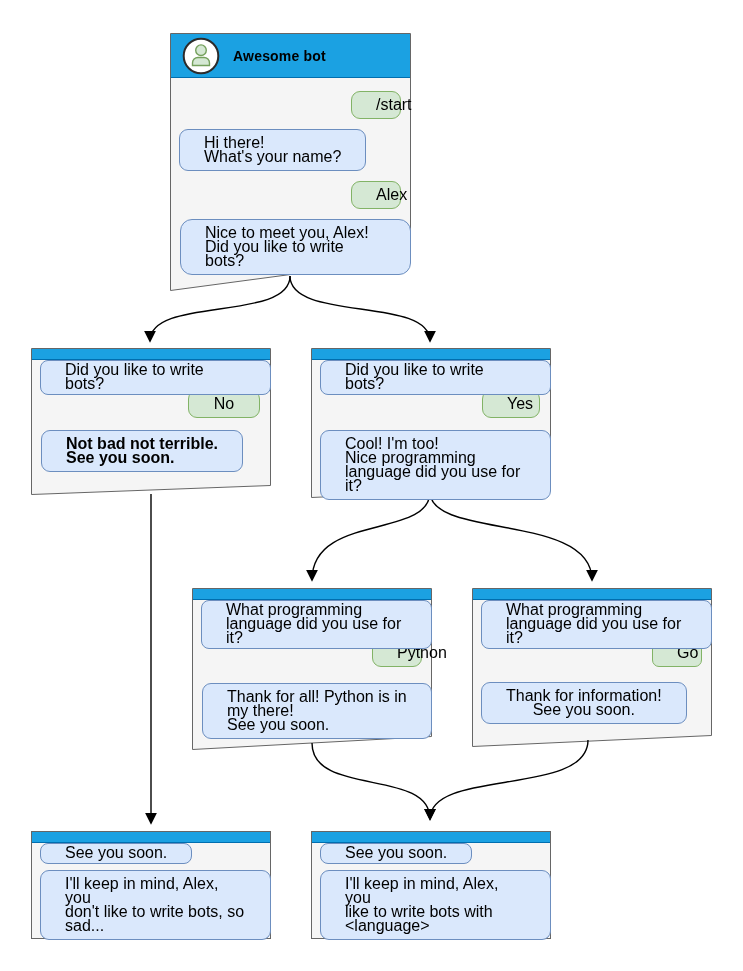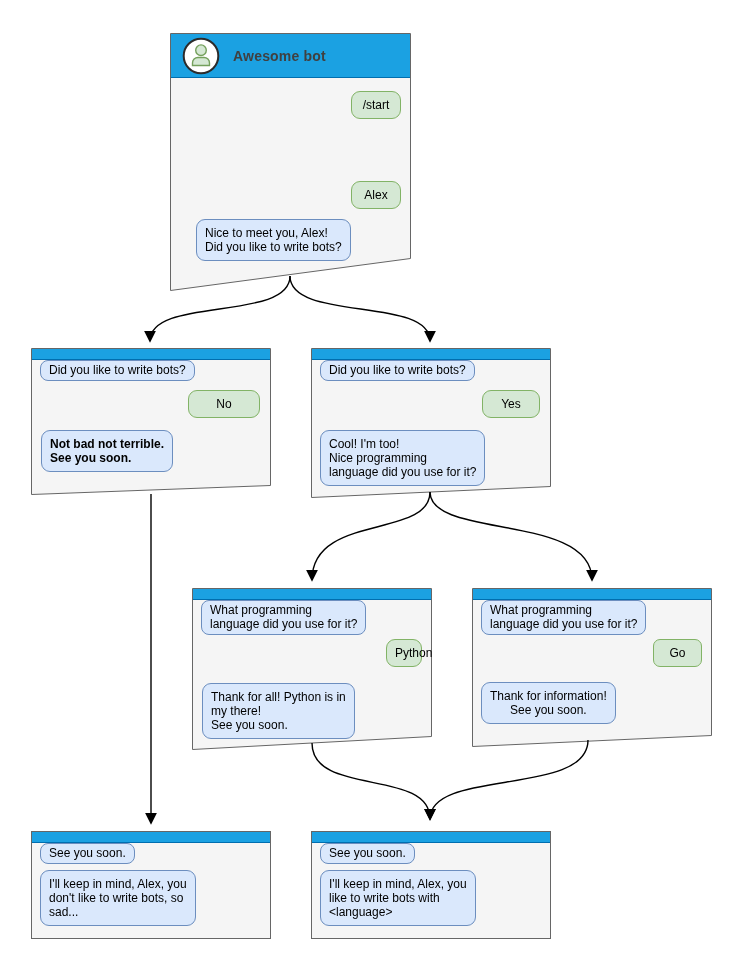--- a/index.html
+++ b/index.html
@@ -6,23 +6,23 @@
   .canvas{position:relative;width:743px;height:971px;background:#ffffff;overflow:hidden;
           font-family:"Liberation Sans","DejaVu Sans",sans-serif;color:#000;}
   svg.bg{position:absolute;left:0;top:0;width:743px;height:971px;}
   .frame{fill:#f5f5f5;stroke:#666666;stroke-width:1;}
   .edge{fill:none;stroke:#000000;stroke-width:1.4;}
   .win{position:absolute;}
   .hdr{position:absolute;left:1px;right:1px;top:1px;background:#1ba1e2;
        border-bottom:1px solid #006eaf;z-index:3;}
   .hdr.big{height:43px;display:flex;align-items:center;gap:13px;padding-left:11px;box-sizing:content-box;}
   .hdr.small{height:10px;}
-  .title{color:#404040;font-weight:bold;font-size:14px;letter-spacing:.2px;}
-  .msg{position:absolute;font-size:12px;line-height:14px;border-radius:9px;
-       padding:6px 8px;white-space:pre-line;z-index:1;}
+  .title{color:#000000;font-weight:bold;font-size:14px;letter-spacing:.2px;}
+  .msg{position:absolute;font-size:16px;line-height:14px;border-radius:9px;
+       padding:6px 24px;white-space:pre-line;z-index:1;}
   .msg.bot{background:#dae8fc;border:1px solid #6c8ebf;}
   .msg.user{background:#d5e8d4;border:1px solid #82b366;text-align:center;box-sizing:border-box;}
   .msg.clip{padding-top:2px;padding-bottom:3px;border-radius:8px;z-index:2;}
   .avatar{flex:0 0 auto;width:38px;height:38px;}
 </style>
 </head>
 <body>
 
 <div class="canvas">
 
@@ -53,22 +53,24 @@
   <div class="win" style="left:170px;top:33px;width:241px;height:258px;">
     <div class="hdr big" style="padding-right:0;width:calc(100% - 13px);">
       <svg class="avatar" viewBox="0 0 38 38">
         <circle cx="19" cy="19" r="17.3" fill="#ffffff" stroke="#2b2b2b" stroke-width="2"></circle>
         <circle cx="19" cy="13.2" r="5.3" fill="#d5e8d4" stroke="#74a05c" stroke-width="1.4"></circle>
         <path d="M10.5 28.5 v-2.6 a5.4 5.4 0 0 1 5.4-5.4 h6.2 a5.4 5.4 0 0 1 5.4 5.4 v2.6 z" fill="#d5e8d4" stroke="#74a05c" stroke-width="1.4"></path>
       </svg>
       <span class="title">Awesome bot</span>
     </div>
     <div class="msg user" style="top:58px;right:10px;width:50px;">/start</div>
+    <div class="msg bot" style="top:96px;left:9px;">Hi there!
+What's your name?</div>
     <div class="msg user" style="top:148px;right:10px;width:50px;">Alex</div>
-    <div class="msg bot" style="top:186px;left:26px;">Nice to meet you, Alex!
+    <div class="msg bot" style="top:186px;left:10px;border-radius:12px;">Nice to meet you, Alex!
 Did you like to write bots?</div>
   </div>
 
   <div class="win" style="left:31px;top:348px;width:240px;height:147px;">
     <div class="hdr small"></div>
     <div class="msg bot clip" style="top:12px;left:9px;">Did you like to write bots?</div>
     <div class="msg user" style="top:42px;right:11px;width:72px;">No</div>
     <div class="msg bot" style="top:82px;left:10px;font-weight:bold;">Not bad not terrible.
 See you soon.</div>
   </div>

